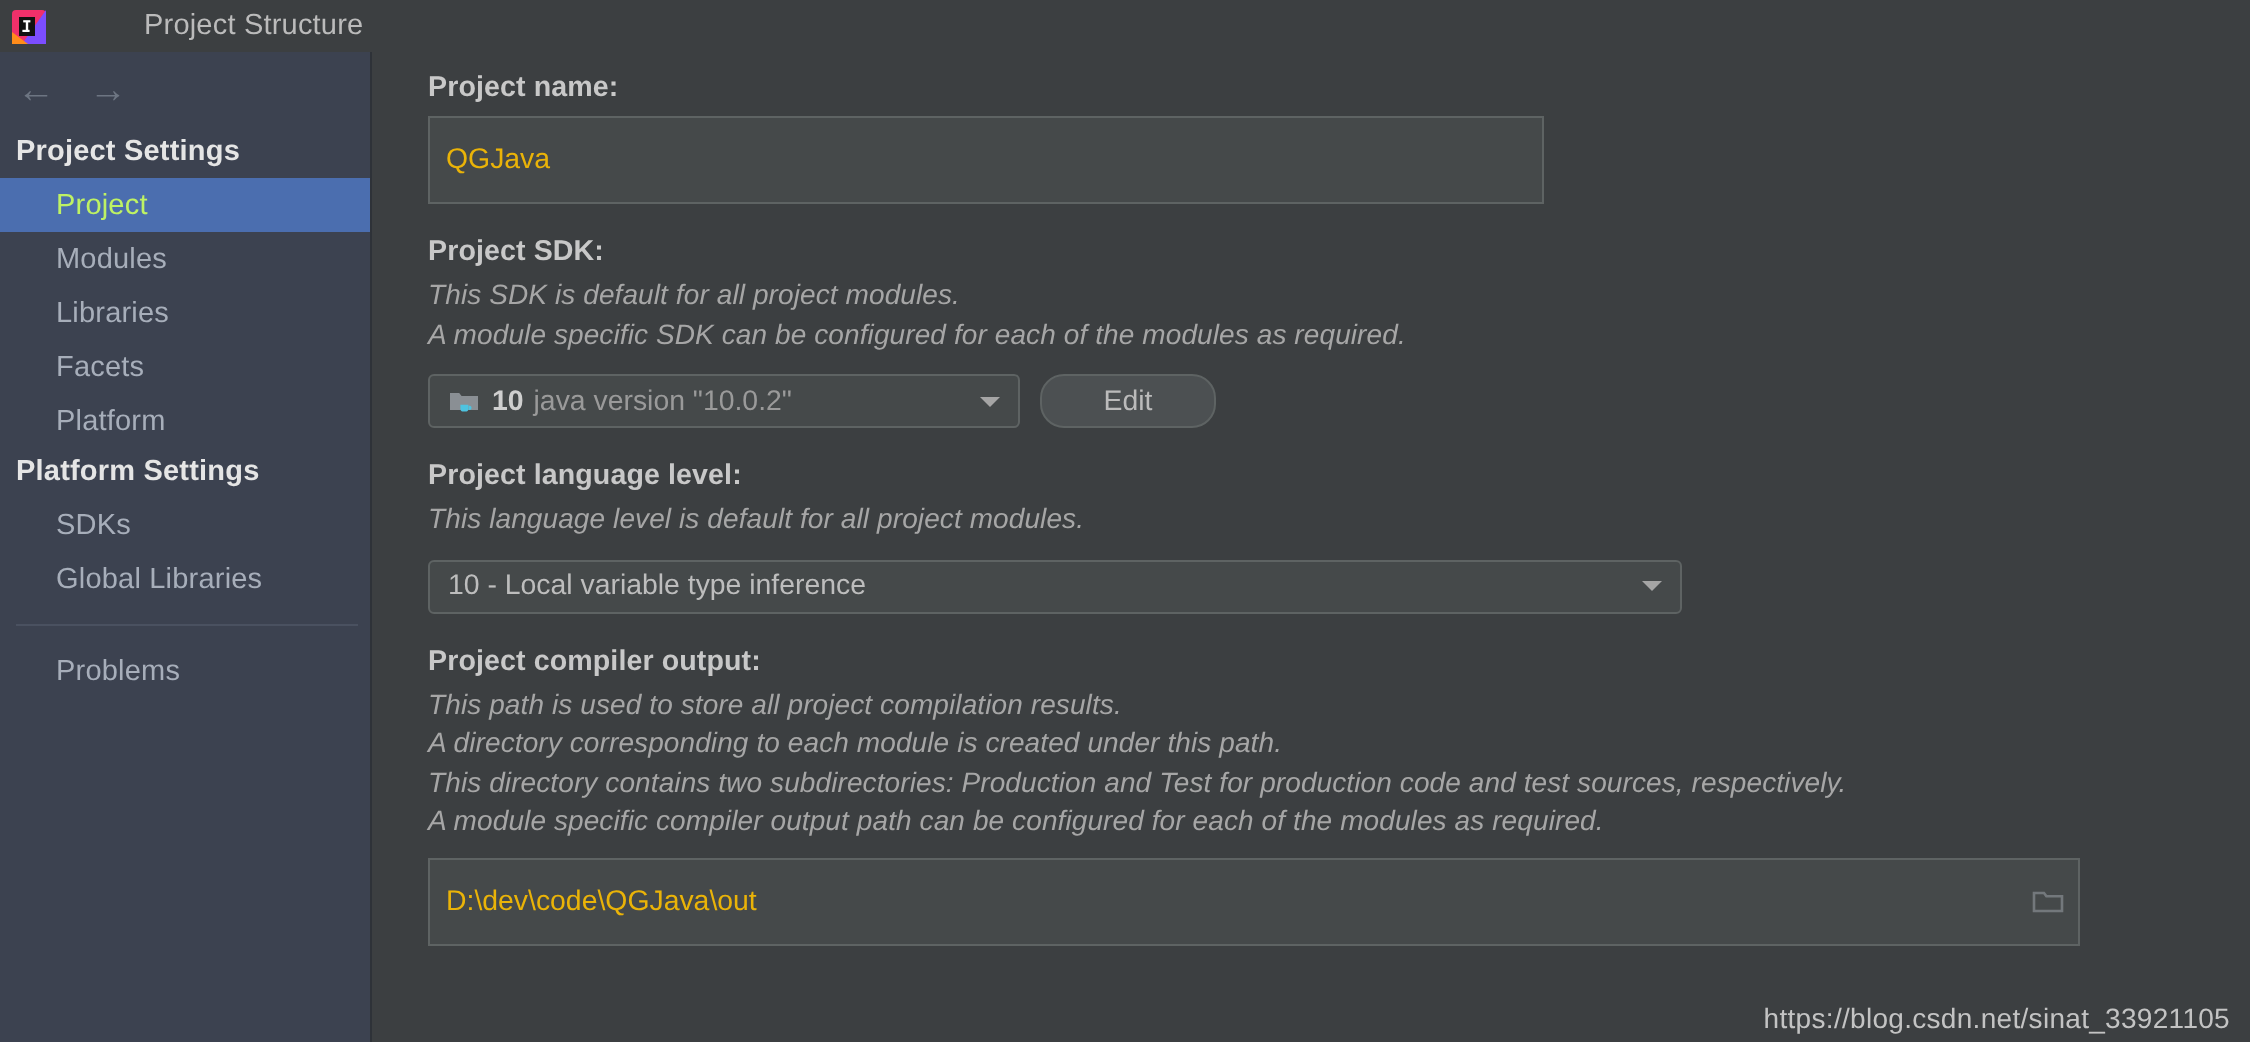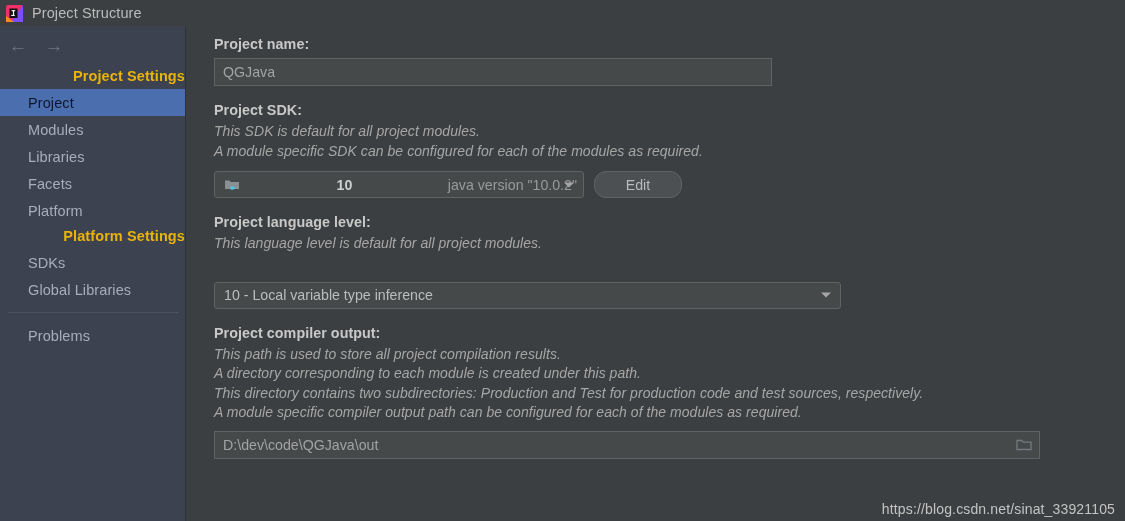--- a/index.html
+++ b/index.html
@@ -29,20 +29,21 @@
     position: relative;
     flex: 0 0 auto;
     margin-right: 9px;
   }
   .app-icon svg { display: block; }
   .title-text {
     color: #bbbbbb;
     font-size: 14.5px;
     letter-spacing: .1px;
     white-space: nowrap;
+    margin-left: 40px;
   }
 
   
   .sidebar {
     position: absolute; left: 0; top: 26px;
     width: 186px; height: 495px;
     background: #3c4250;
     border-right: 1px solid #2e3238;
   }
   .nav-arrows {
@@ -52,38 +53,37 @@
     gap: 16px;
   }
   .nav-arrow {
     color: #6d7582;
     font-size: 19px;
     line-height: 1;
     width: 20px; text-align: center;
     user-select: none;
   }
   .group-header {
-    color: #eab308;
+    color: #e5e5e5;
     font-size: 14.5px;
     font-weight: bold;
     padding: 4px 0 5px 8px;
     letter-spacing: .1px;
-    text-align: right;
   }
   .nav-item {
     height: 27px;
     display: flex; align-items: center;
     padding-left: 28px;
     color: #a7aeba;
     font-size: 14.5px;
     letter-spacing: .1px;
   }
   .nav-item.selected {
     background: #4b6eaf;
-    color: #0f172a;
+    color: #bef264;
   }
   .sidebar-sep {
     height: 1px;
     background: #4a5160;
     margin: 9px 6px 9px 8px;
   }
 
   
   .main {
     position: absolute;
@@ -103,26 +103,26 @@
   .desc {
     color: #a6a6a6;
     font-size: 14px;
     line-height: 19.5px;
     margin: 0;
     letter-spacing: .05px;
     font-style: italic;
   }
 
   .textfield {
-    height: 28px;
+    height: 44px;
     background: #45494a;
     border: 1px solid #5e6363;
     display: flex; align-items: center;
     padding: 0 8px;
-    color: #a3a3a3;
+    color: #eab308;
     font-size: 14.2px;
     position: relative;
   }
   .textfield.name { width: 558px; margin-top: 2px; }
   .textfield.path { width: 826px; margin-top: 8px; }
 
   .browse-icon {
     position: absolute;
     right: 7px; top: 50%;
     transform: translateY(-50%);
@@ -134,22 +134,22 @@
 
   .combo {
     height: 27px;
     background: #45494a;
     border: 1px solid #5e6363;
     border-radius: 3px;
     display: flex; align-items: center;
     padding: 0 6px 0 9px;
     position: relative;
   }
-  .combo.sdk { width: 370px; justify-content: space-between; }
-  .combo.lang { width: 627px; margin-top: 28px; }
+  .combo.sdk { width: 296px; }
+  .combo.lang { width: 627px; margin-top: 10px; }
 
   .sdk-icon { width: 16px; height: 14px; margin-right: 6px; flex: 0 0 auto; }
   .sdk-version {
     color: #cfcfcf; font-size: 14.2px; font-weight: bold;
     margin-right: 5px;
   }
   .sdk-desc { color: #9a9a9a; font-size: 14.2px; }
   .combo-text { color: #bdbdbd; font-size: 14.2px; }
   .caret {
     position: absolute; right: 9px; top: 50%;

